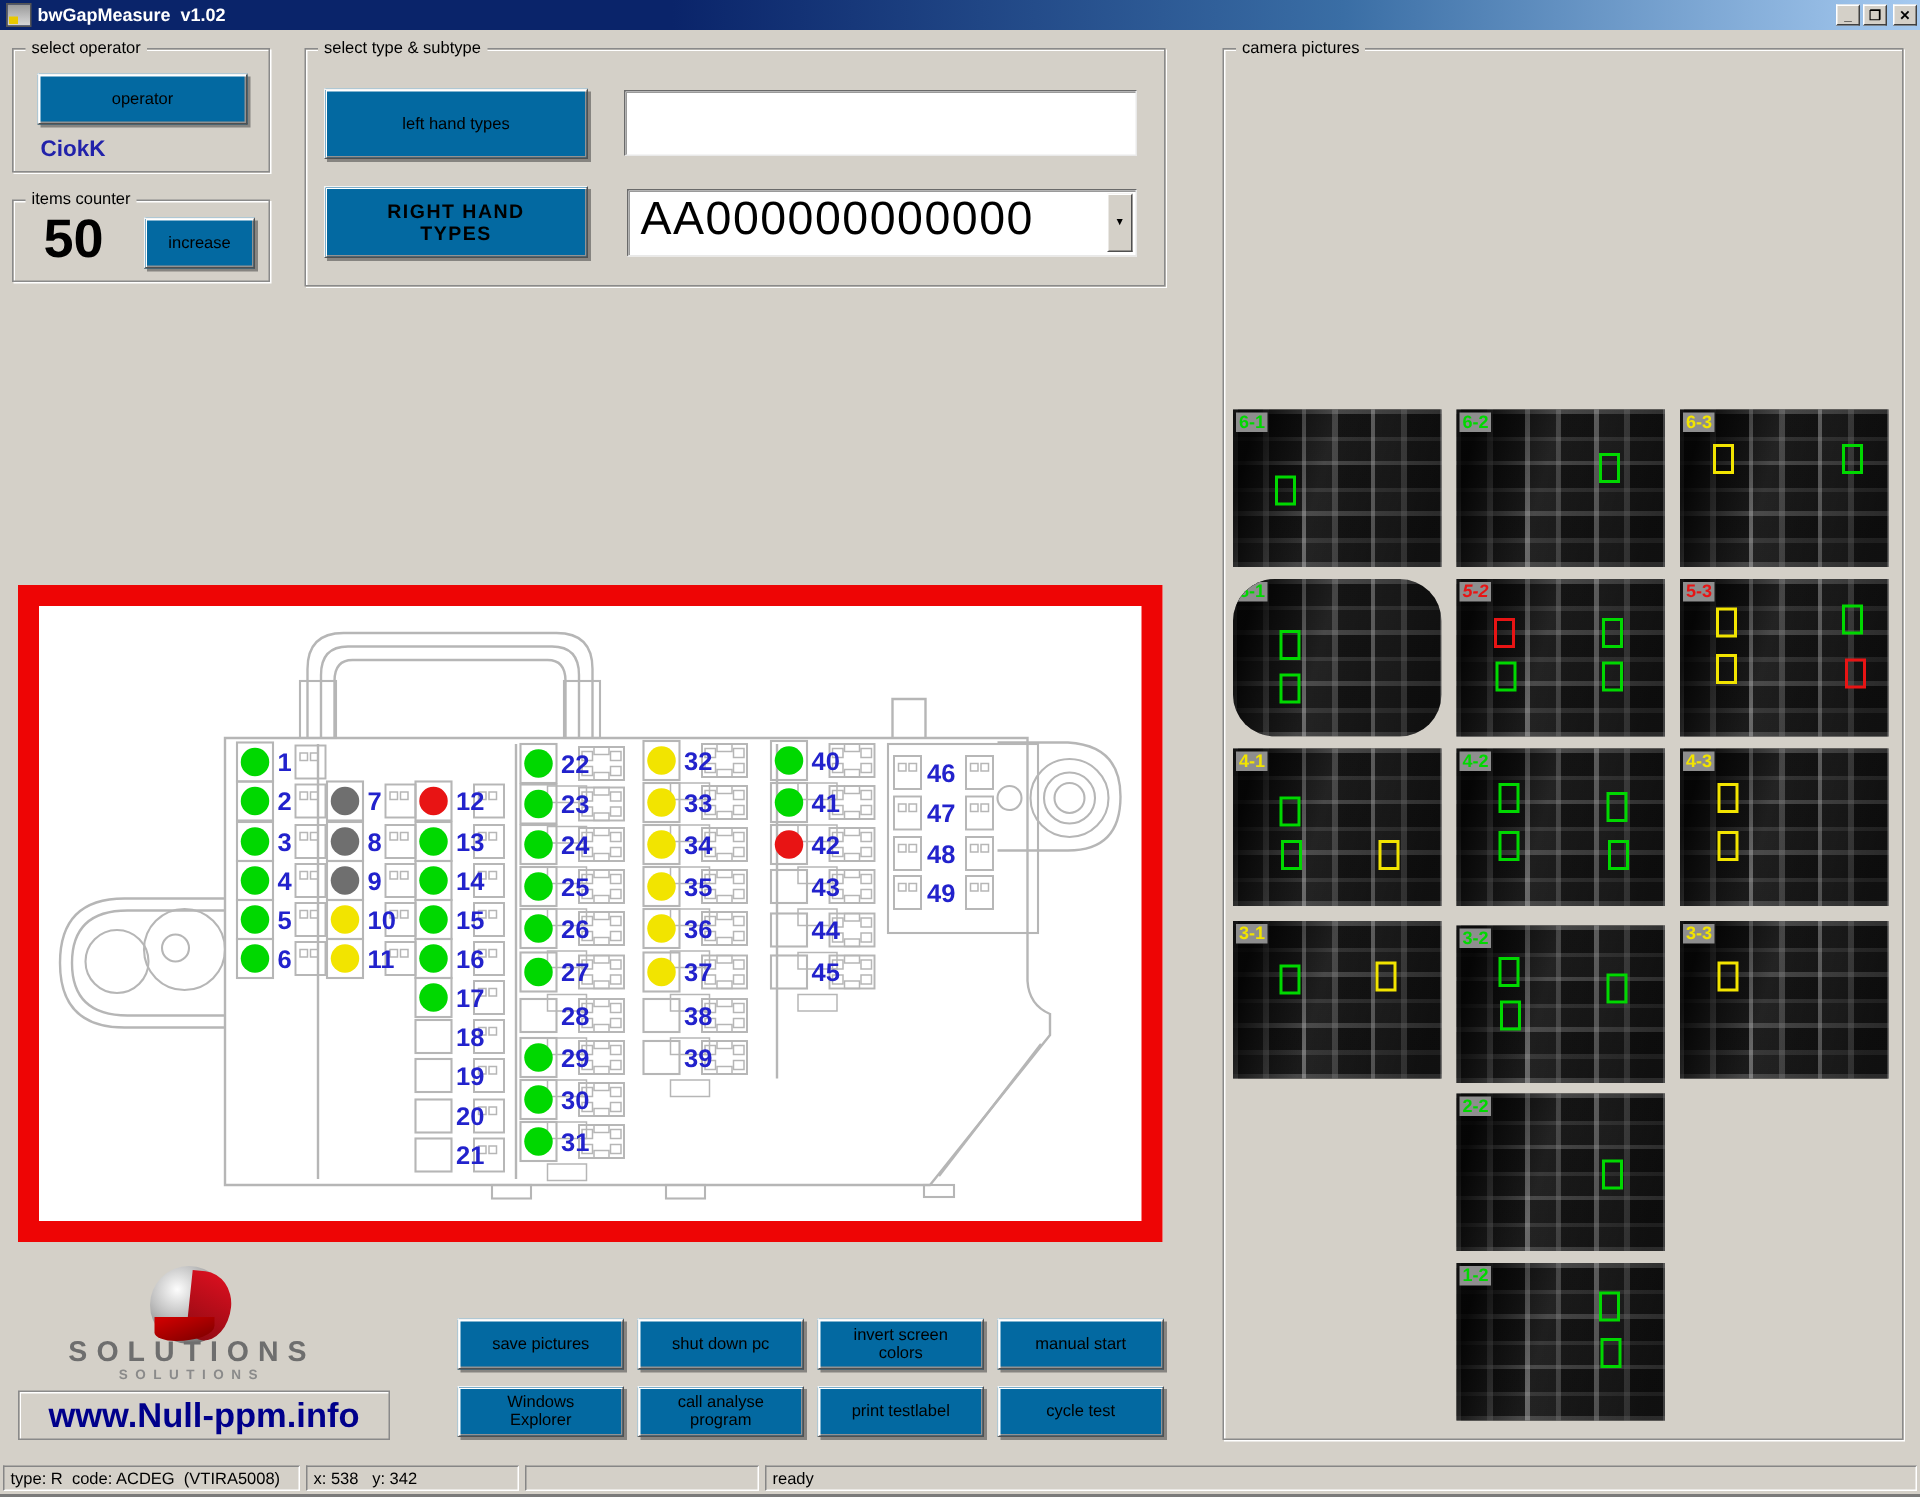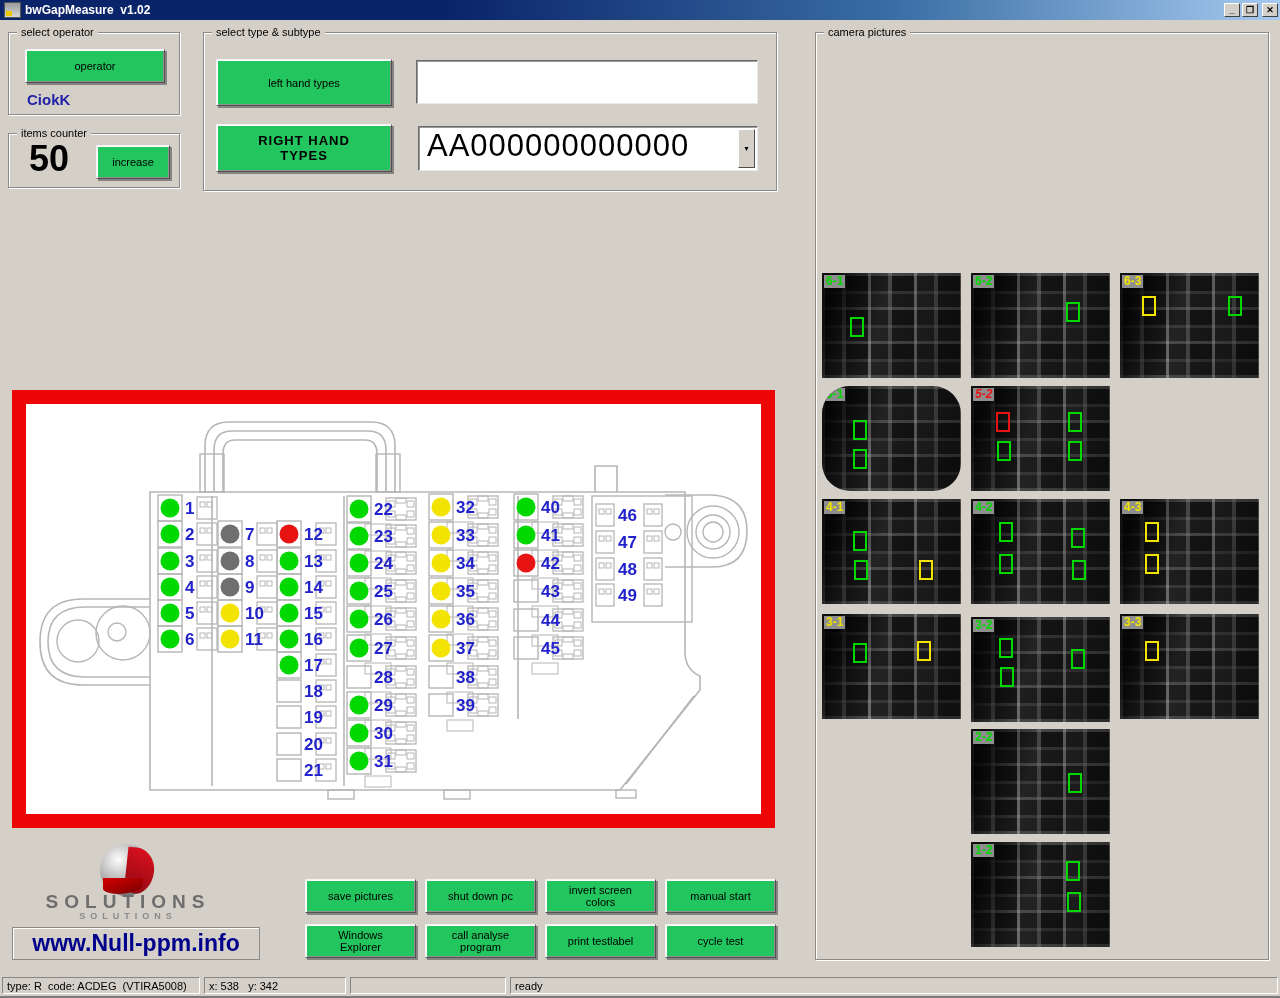--- a/index.html
+++ b/index.html
@@ -14,21 +14,21 @@
   .app-icon::after{content:"";position:absolute;left:1px;bottom:1px;width:6px;height:5px;background:#e8c800;}
   .title-text{color:#fff;font-weight:bold;font-size:12px;white-space:pre;}
   .tb-btns{margin-left:auto;display:flex;gap:2px;}
   .tb-btn{width:16px;height:14px;background:#d4d0c8;border:1px solid;border-color:#fff #404040 #404040 #fff;
     font-size:9px;line-height:12px;text-align:center;font-weight:bold;color:#000;padding:0;}
   .tb-btn.close{margin-left:2px;}
   
   .groupbox{position:absolute;border:1px solid #8a8a8a;box-shadow:1px 1px 0 #fff, inset 1px 1px 0 #fff;}
   .grouplabel{position:absolute;top:-7px;left:8px;background:#d4d0c8;padding:0 4px;font-size:11px;line-height:13px;}
   
-  .btn3d{position:absolute;background:#22c55e;border:1px solid;border-color:#f4f4f4 #505050 #505050 #f4f4f4;
+  .btn3d{position:absolute;background:#0369a1;border:1px solid;border-color:#f4f4f4 #505050 #505050 #f4f4f4;
     box-shadow:inset 1px 1px 0 #fff, inset -1px -1px 0 #929292, 2px 2px 0 rgba(70,70,70,.55);
     font-family:"Liberation Sans",sans-serif;font-size:11px;display:flex;align-items:center;justify-content:center;
     color:#000;padding:16px;}
   .sunken{position:absolute;background:#fff;border:1px solid;border-color:#6a6a6a #e9e9e9 #e9e9e9 #6a6a6a;
     box-shadow:inset 1px 1px 0 #9a9a9a;}
   .combo-btn{position:absolute;right:2px;top:2px;bottom:2px;width:17px;background:#d4d0c8;
     border:1px solid;border-color:#fff #505050 #505050 #fff;display:flex;align-items:center;justify-content:center;
     font-size:7px;color:#000;padding:0;}
   .big-type{position:absolute;left:8px;top:1px;font-size:31px;letter-spacing:1px;color:#000;
     font-family:"Liberation Sans",sans-serif;}
@@ -126,20 +126,27 @@
         <span class="cam-label" style="color: rgb(0, 216, 0);">5-1</span>
         <span class="det-box" style="left: 22%; top: 32%; border-color: rgb(0, 216, 0);"></span>
         <span class="det-box" style="left: 22%; top: 60%; border-color: rgb(0, 216, 0);"></span>
       </div>
       <div class="cam-tile" style="left: 155px; top: 353px;">
         <span class="cam-label" style="color: rgb(232, 20, 20); font-style: italic;">5-2</span>
         <span class="det-box" style="left: 18%; top: 25%; border-color: rgb(232, 20, 20);"></span>
         <span class="det-box" style="left: 19%; top: 52%; border-color: rgb(0, 216, 0);"></span>
         <span class="det-box" style="left: 70%; top: 25%; border-color: rgb(0, 216, 0);"></span>
         <span class="det-box" style="left: 70%; top: 52%; border-color: rgb(0, 216, 0);"></span>
+      </div>
+      <div class="cam-tile" style="left: 304px; top: 353px;">
+        <span class="cam-label" style="color: rgb(232, 20, 20);">5-3</span>
+        <span class="det-box" style="left: 17%; top: 18%; border-color: rgb(242, 228, 0);"></span>
+        <span class="det-box" style="left: 17%; top: 48%; border-color: rgb(242, 228, 0);"></span>
+        <span class="det-box" style="left: 78%; top: 16%; border-color: rgb(0, 216, 0);"></span>
+        <span class="det-box" style="left: 79%; top: 50%; border-color: rgb(232, 20, 20);"></span>
       </div>
       <div class="cam-tile" style="left: 6px; top: 466px;">
         <span class="cam-label" style="color: rgb(242, 228, 0);">4-1</span>
         <span class="det-box" style="left: 22%; top: 30%; border-color: rgb(0, 216, 0);"></span>
         <span class="det-box" style="left: 23%; top: 58%; border-color: rgb(0, 216, 0);"></span>
         <span class="det-box" style="left: 70%; top: 58%; border-color: rgb(242, 228, 0);"></span>
       </div>
       <div class="cam-tile" style="left: 155px; top: 466px;">
         <span class="cam-label" style="color: rgb(0, 216, 0);">4-2</span>
         <span class="det-box" style="left: 20%; top: 22%; border-color: rgb(0, 216, 0);"></span>

